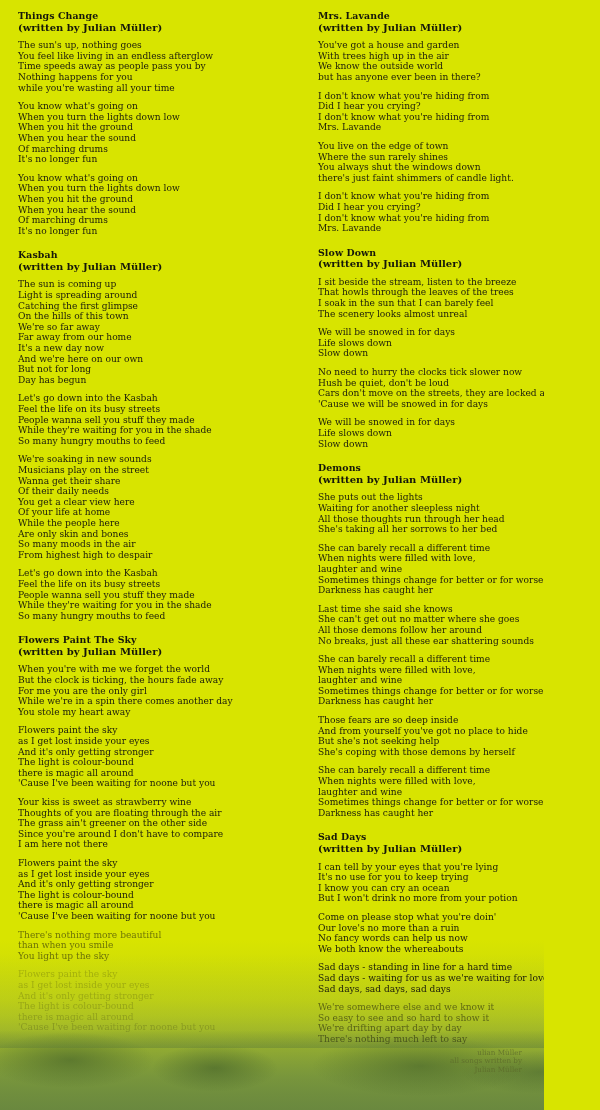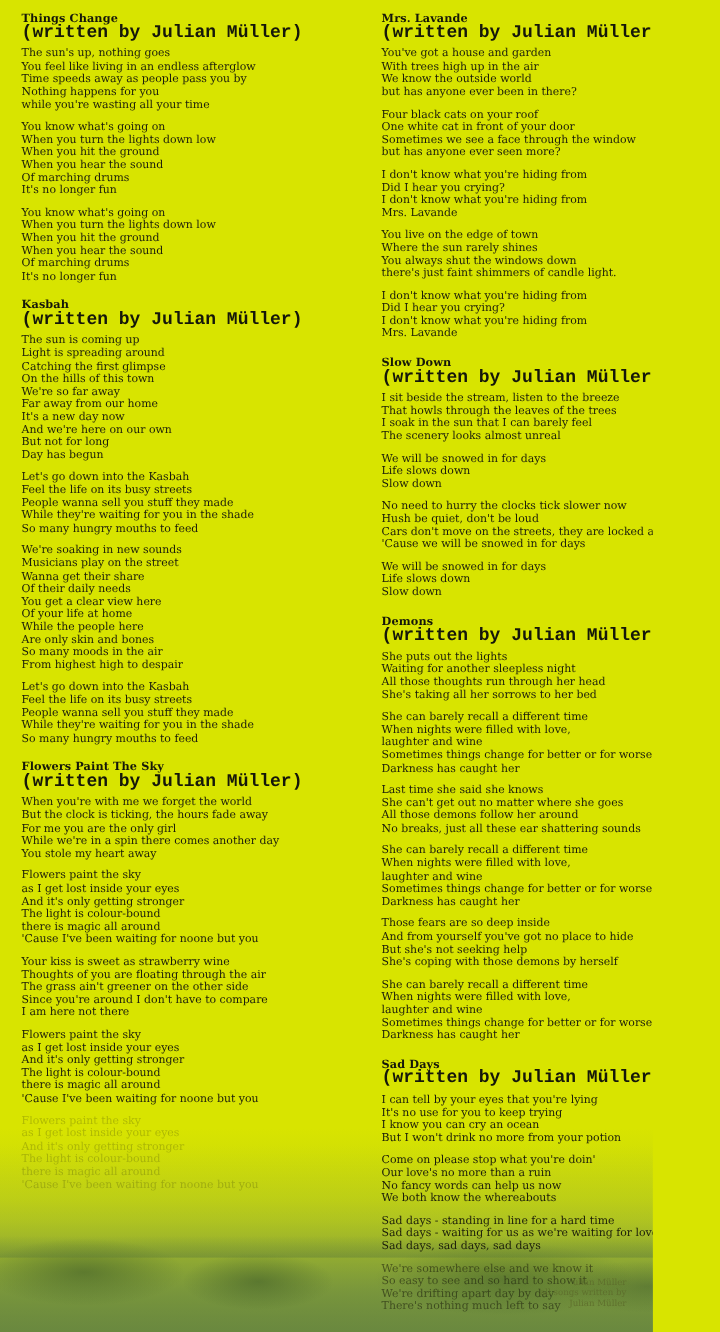--- a/index.html
+++ b/index.html
@@ -71,42 +71,41 @@
   }
   .song-title {
     font-weight: bold;
     font-size: 9.4px;
     line-height: 11.6px;
     color: #15170a;
     letter-spacing: 0.1px;
   }
   .song-credit {
     font-weight: bold;
-    font-size: 15px;
+    font-size: 10px;
     line-height: 11.6px;
     color: #15170a;
     margin-bottom: 7px;
-    font-family: Liberation Mono, monospace;
   }
   .stanza {
     font-size: 9.1px;
     line-height: 10.6px;
     color: #1a1c0b;
     margin-bottom: 8px;
     white-space: pre-line;
   }
   .stanza:last-child {
     margin-bottom: 0;
   }
   .fade2 { opacity: 0.58; }
   .fade4 { opacity: 0.22; }
   .signature {
     position: absolute;
     right: 22px;
-    bottom: 20px;
+    bottom: 36px;
     font-family: "DejaVu Serif", serif;
     font-size: 7.2px;
     line-height: 8.4px;
     color: #5c6a2a;
     text-align: right;
     opacity: 0.8;
     white-space: pre-line;
   }
 </style>
 </head>
@@ -195,43 +194,42 @@
 Thoughts of you are floating through the air
 The grass ain't greener on the other side
 Since you're around I don't have to compare
 I am here not there</div>
         <div class="stanza">Flowers paint the sky
 as I get lost inside your eyes
 And it's only getting stronger
 The light is colour-bound
 there is magic all around
 'Cause I've been waiting for noone but you</div>
+        <div class="stanza fade2">There's nothing more beautiful
+than when you smile
+You light up the sky</div>
         <div class="stanza fade4">Flowers paint the sky
 as I get lost inside your eyes
 And it's only getting stronger
 The light is colour-bound
 there is magic all around
 'Cause I've been waiting for noone but you</div>
       </div>
 
     </div>
 
     <div class="col">
 
       <div class="song">
         <div class="song-title">Mrs. Lavande</div>
         <div class="song-credit">(written by Julian Müller)</div>
         <div class="stanza">You've got a house and garden
 With trees high up in the air
 We know the outside world
 but has anyone ever been in there?</div>
-        <div class="stanza">Four black cats on your roof
-One white cat in front of your door
-Sometimes we see a face through the window
-but has anyone ever seen more?</div>
         <div class="stanza">I don't know what you're hiding from
 Did I hear you crying?
 I don't know what you're hiding from
 Mrs. Lavande</div>
         <div class="stanza">You live on the edge of town
 Where the sun rarely shines
 You always shut the windows down
 there's just faint shimmers of candle light.</div>
         <div class="stanza">I don't know what you're hiding from
 Did I hear you crying?

